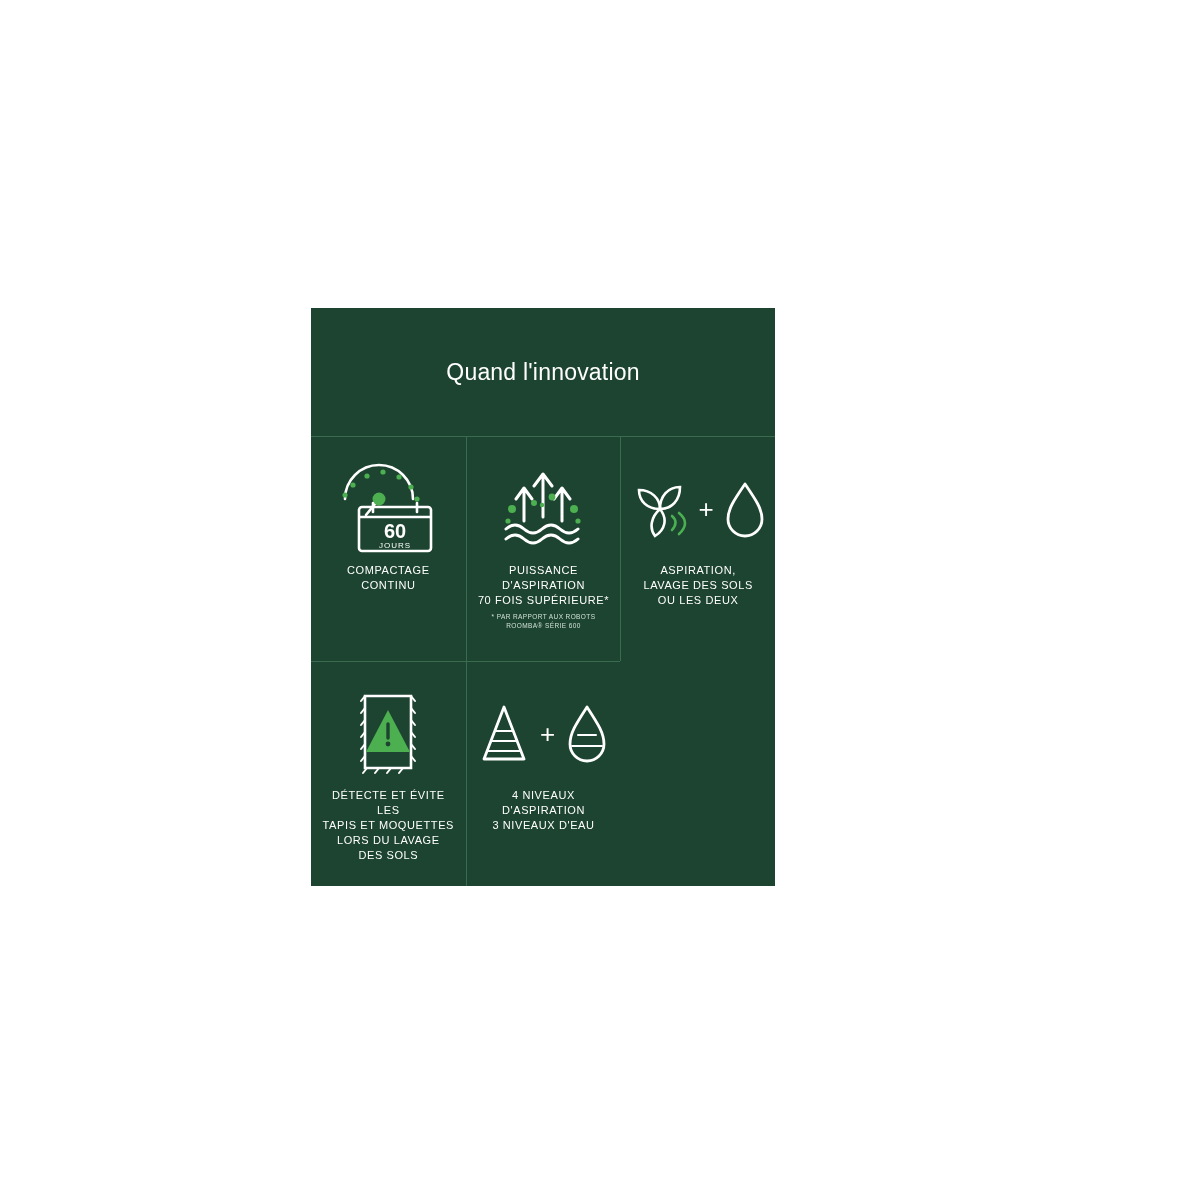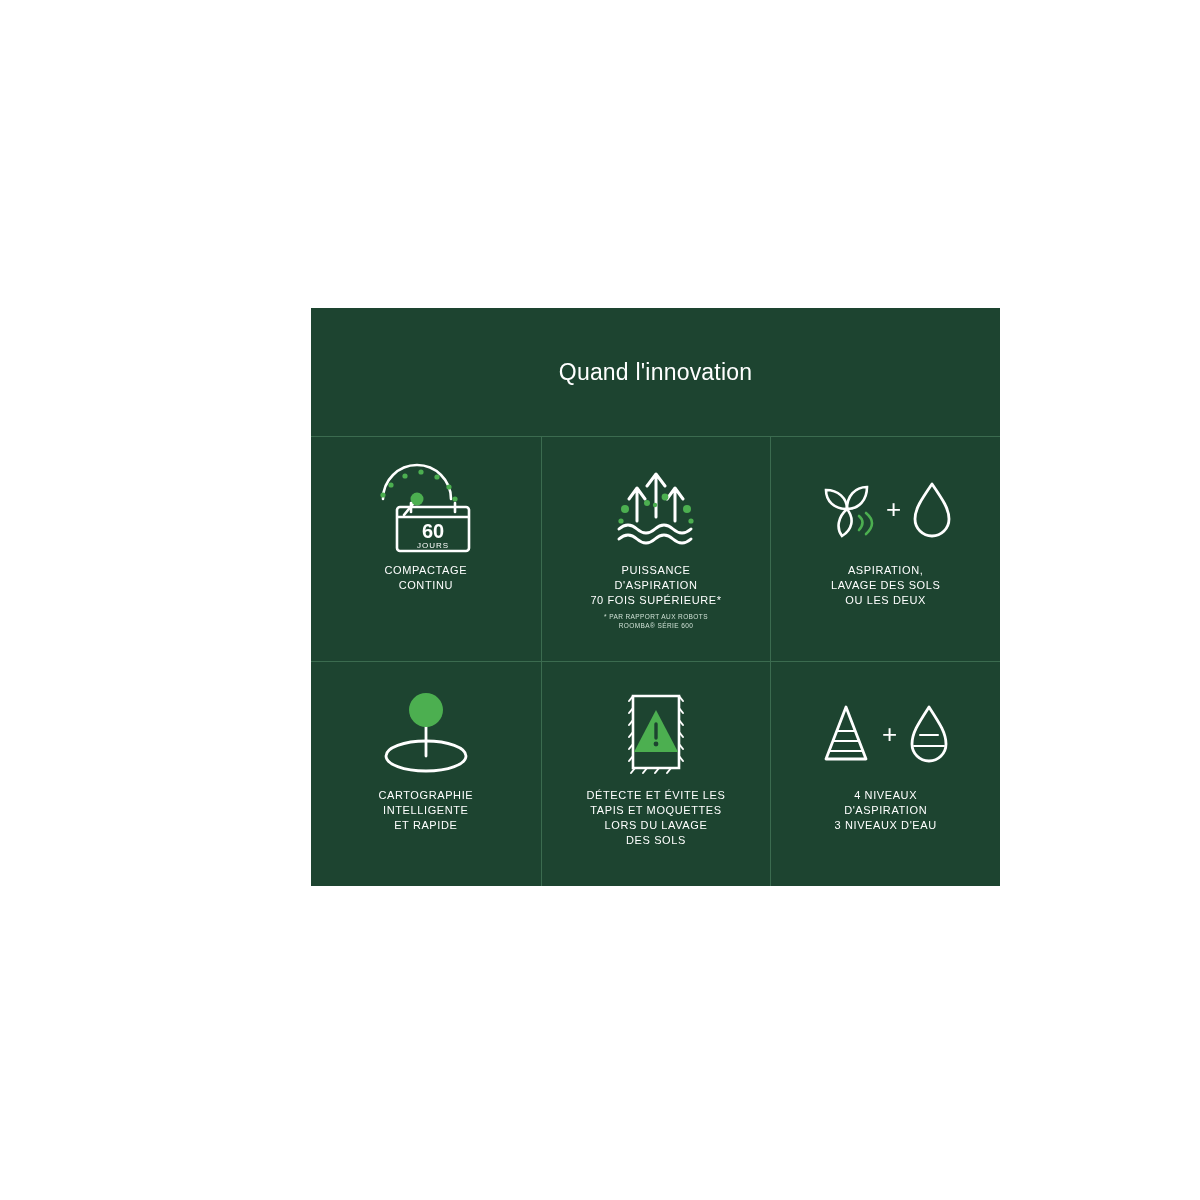--- a/index.html
+++ b/index.html
@@ -7,21 +7,21 @@
     padding: 0;
     width: 1200px;
     height: 1200px;
     background: #ffffff;
     font-family: "Liberation Sans", sans-serif;
   }
   #board {
     position: absolute;
     left: 311px;
     top: 308px;
-    width: 689px;
+    width: 464px;
     height: 578px;
     background: #1d4430;
     box-sizing: border-box;
     overflow: hidden;
   }
   .header {
     height: 128px;
     display: flex;
     flex-direction: column;
     align-items: center;
@@ -184,34 +184,20 @@
           <path d="M23 8 C34 24 40 33 40 43 A17 17 0 0 1 6 43 C6 33 12 24 23 8 Z" fill="none" stroke="#ffffff" stroke-width="2.8" stroke-linejoin="round"></path>
         </svg>
       </div>
       <div class="caption">
         <div>ASPIRATION,</div>
         <div>LAVAGE DES SOLS</div>
         <div>OU LES DEUX</div>
       </div>
     </div>
 
-    <div class="cell">
-      <div class="icon-wrap">
-        <svg width="130" height="100" viewBox="0 0 130 100">
-          <ellipse cx="65" cy="72" rx="40" ry="15" fill="none" stroke="#ffffff" stroke-width="2.8"></ellipse>
-          <line x1="65" y1="34" x2="65" y2="72" stroke="#ffffff" stroke-width="2.8" stroke-linecap="round"></line>
-          <circle cx="65" cy="26" r="17" fill="#4caf50"></circle>
-        </svg>
-      </div>
-      <div class="caption">
-        <div>CARTOGRAPHIE</div>
-        <div>INTELLIGENTE</div>
-        <div>ET RAPIDE</div>
-      </div>
-    </div>
 
     <div class="cell">
       <div class="icon-wrap">
         <svg width="130" height="100" viewBox="0 0 130 100">
           <path d="M42 12 L88 12 L88 84 L42 84 Z" fill="none" stroke="#ffffff" stroke-width="2.6"></path>
           <g stroke="#ffffff" stroke-width="2" stroke-linecap="round">
             <line x1="42" y1="12" x2="38" y2="17"></line>
               <line x1="42" y1="24" x2="38" y2="29"></line>
             <line x1="42" y1="36" x2="38" y2="41"></line>
               <line x1="42" y1="48" x2="38" y2="53"></line>

